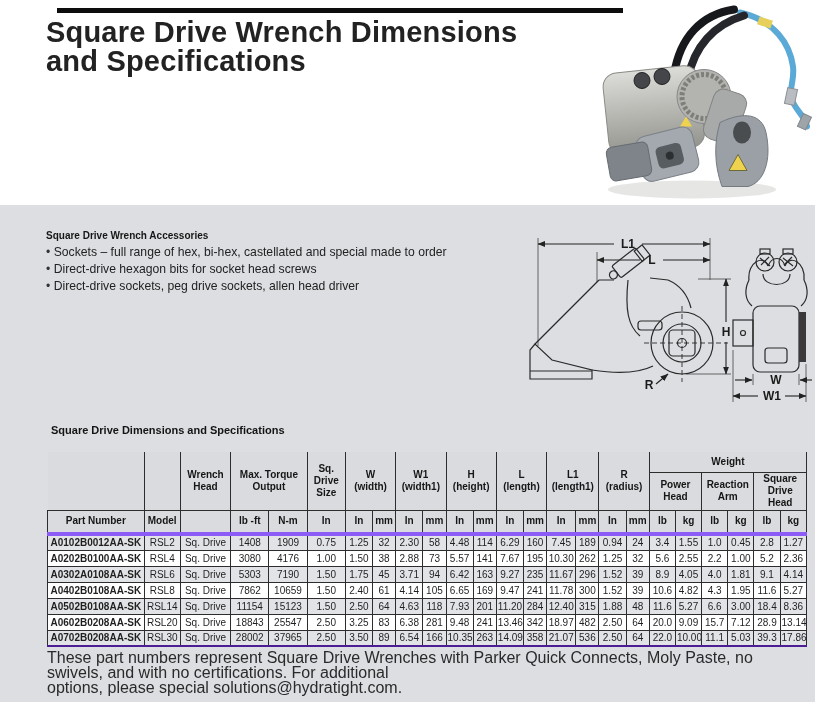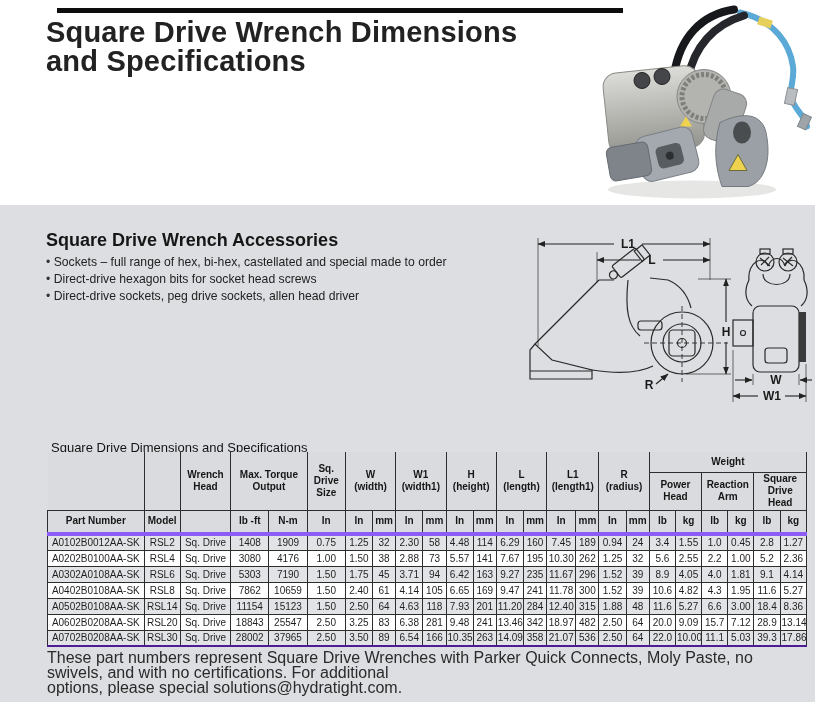--- a/index.html
+++ b/index.html
@@ -6,48 +6,48 @@
   .page {
     position:relative; width:815px; height:702px; overflow:hidden;
     background:#ffffff; font-family:"Liberation Sans", sans-serif; color:#1d1d1d;
   }
   .top-rule { position:absolute; left:57px; top:8px; width:566px; height:5px; background:#0d0d0d; }
   .page-title { position:absolute; left:46px; top:18px; margin:0; font-weight:400; }
   .page-title .tl { display:block; font-size:29px; line-height:29px; color:#222; letter-spacing:.2px;font-weight:bold; }
   .photo { position:absolute; left:590px; top:0; width:225px; height:210px; }
   .gray-section { position:absolute; left:0; top:205px; width:815px; height:497px; background:#dcdee1; }
   .accessories { position:absolute; left:46px; top:230px; width:440px; }
-  .acc-head { font-size:18px; font-weight:bold; color:#161616; margin-bottom:3px; }
+  .acc-head { font-size:10px; font-weight:bold; color:#161616; margin-bottom:3px; }
   .acc-list { margin:0; padding:0; list-style:none; }
   .acc-list li { font-size:12.2px; line-height:17px; color:#222; }
   .acc-list li::before { content:"\2022\00a0"; color:#333; }
   .diagram { position:absolute; left:502px; top:222px; width:310px; height:198px; }
   .dim-label { font-size:12px; font-weight:600; fill:#1a1a1a; font-family:"Liberation Sans", sans-serif; }
-  .table-title { position:absolute; left:51px; top:440px; font-size:13px; font-weight:normal; color:#141414; }
+  .table-title { position:absolute; left:51px; top:424px; font-size:11px; font-weight:bold; color:#141414; }
   .spec-table {
     position:absolute; left:47px; top:452px; width:760px;
     border-collapse:collapse; table-layout:fixed; font-size:10px;
   }
   .spec-table th, .spec-table td {
     border:1px solid #2d2d2d; text-align:center; padding:0 1px; overflow:hidden; white-space:nowrap;
   }
   .spec-table thead th { background:#d9dbde; font-weight:bold; line-height:1.2; color:#161616; white-space:normal; }
   .spec-table tr.h1 { height:20px; }
   .spec-table tr.h2 { height:38px; }
   .spec-table tr.units { height:24px; }
   .spec-table tr.h1 th { border-top:none; }
   .spec-table th.et { border-top:none; }
   .spec-table th.etl { border-left:none; }
   .spec-table tr.units th { border-bottom:4px solid #8b5cf6; }
   .spec-table .dl { display:block; }
   .spec-table .ds { display:block; }
   .spec-table tbody tr { height:16px; }
   .spec-table tbody td { background:#ffffff; color:#1f1f1f; }
   .spec-table tbody tr.stripe td { background:#e2e3e6; }
-  .spec-table tbody td.pn { font-weight:normal; }
+  .spec-table tbody td.pn { font-weight:bold; }
   .spec-table tbody tr:last-child td { border-bottom:2px solid #4c1d95; }
   .footer { position:absolute; left:47px; top:650px; width:745px; font-size:16px; line-height:15px; color:#2a2a2a; }
 </style>
 </head>
 <body>
 
 <div class="page">
 
   <div class="gray-section"></div>
   <div class="top-rule"></div>

